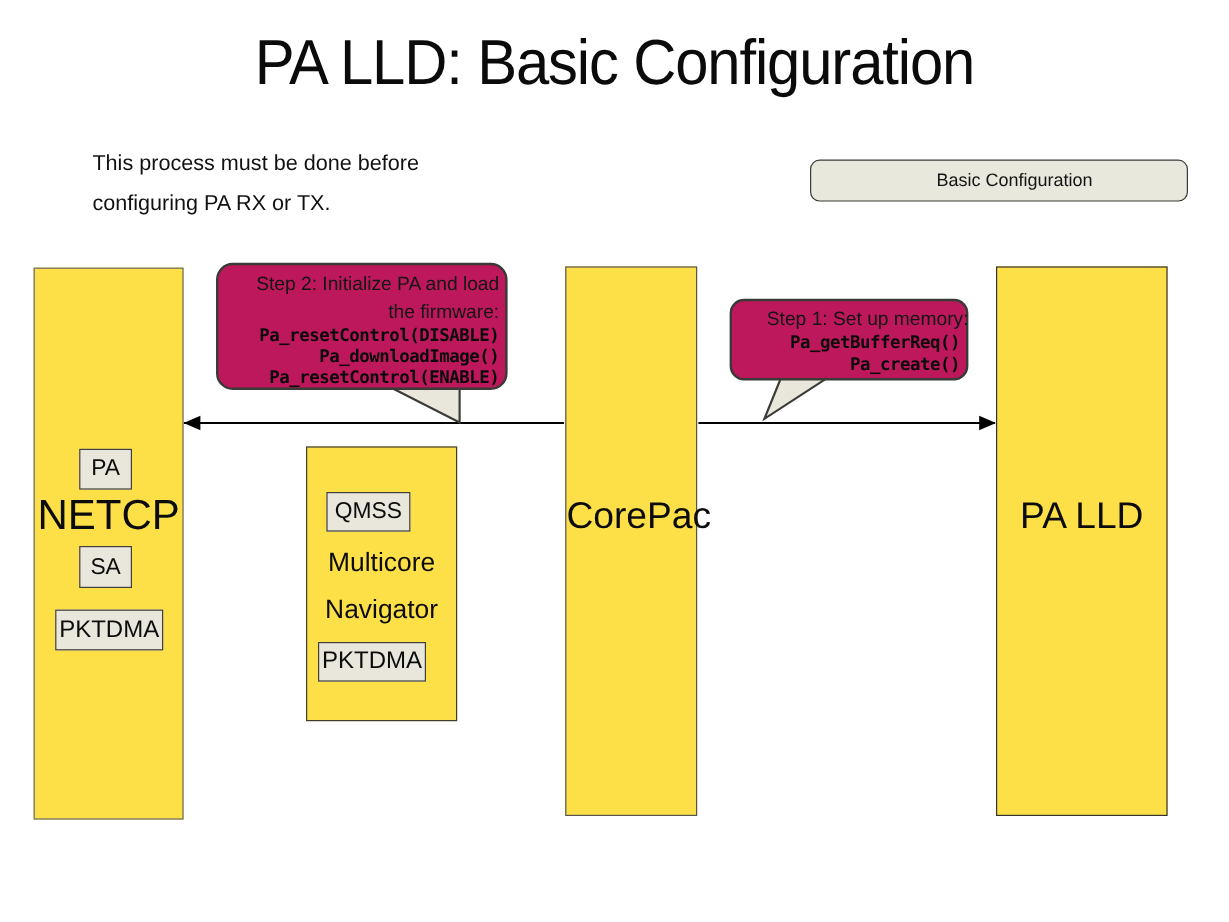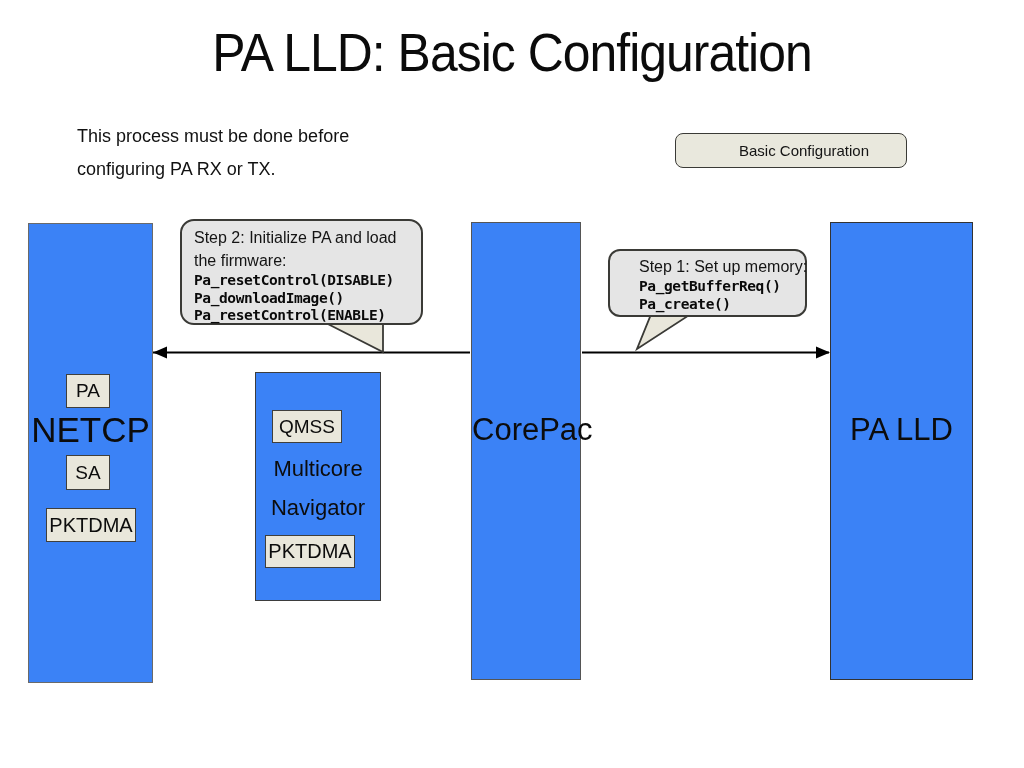--- a/index.html
+++ b/index.html
@@ -10,26 +10,26 @@
   .title{
     position:absolute;top:22px;left:0;width:1024px;text-align:center;
     font-size:53px;font-weight:400;letter-spacing:-1px;color:#0b0b0b;
     transform:scaleX(0.94);transform-origin:center;white-space:nowrap;margin:0;
   }
   .note{
     position:absolute;left:77px;top:120px;width:400px;
     font-size:18px;line-height:33px;color:#111;white-space:pre-line;
   }
   .badge{
-    position:absolute;left:675px;top:133px;width:232px;height:35px;
+    position:absolute;left:675px;top:133px;width:315px;height:35px;
     background:#e9e8dd;border:1.6px solid #3a3a36;border-radius:8px;
     display:flex;align-items:center;justify-content:center;
     font-size:15px;color:#141414;box-sizing:border-box;padding-left:26px;
   }
-  .col{position:absolute;background:#3b82f6;box-sizing:border-box;}
+  .col{position:absolute;background:#fde047;box-sizing:border-box;}
   .col-netcp{left:28px;top:223px;width:125px;height:460px;border:1.6px solid #6a6a6a;}
   .col-navigator{left:255px;top:372px;width:126px;height:229px;border:1.6px solid #3d3d3d;}
   .col-corepac{left:471px;top:222px;width:110px;height:458px;border:1.6px solid #555555;}
   .col-palld{left:830px;top:222px;width:143px;height:458px;border:1.6px solid #333333;}
   .col-label{
     position:absolute;left:0;width:100%;text-align:center;
     font-size:31px;line-height:30px;color:#0c0c0c;white-space:nowrap;
   }
   .lbl-netcp{top:191px;font-size:35px;}
   .lbl-corepac{top:192px;}
@@ -41,22 +41,22 @@
     display:flex;align-items:center;justify-content:center;
     font-size:19px;color:#0c0c0c;box-sizing:border-box;
   }
   .chip-pa{left:37px;top:150px;width:44px;height:34px;}
   .chip-sa{left:37px;top:231px;width:44px;height:35px;}
   .chip-pktdma1{left:17px;top:284px;width:90px;height:34px;font-size:20px;}
   .chip-qmss{left:16px;top:37px;width:70px;height:33px;}
   .chip-pktdma2{left:9px;top:162px;width:90px;height:33px;font-size:20px;}
   .arrow-layer{position:absolute;left:0;top:0;width:1024px;height:768px;pointer-events:none;}
   .callout{
-    position:absolute;background:#e5e5e5;border:2px solid #3a3a36;
-    box-sizing:border-box;color:#141414;
+    position:absolute;background:#be185d;border:2px solid #3a3a36;
+    box-sizing:border-box;color:#141414;text-align:right;
   }
   .callout-step2{left:180px;top:219px;width:243px;height:106px;border-radius:14px;padding:5px 5px 0 12px;}
   .callout-step1{left:608px;top:249px;width:199px;height:68px;border-radius:12px;padding:4px 5px 0 29px;}
   .callout-text{font-size:16px;line-height:23px;white-space:nowrap;}
   .callout-code{
     font-family:"DejaVu Sans Mono",monospace;font-weight:bold;
     font-size:14.5px;line-height:17.5px;letter-spacing:-0.4px;
     color:#0a0a0a;white-space:nowrap;
   }
 </style>

